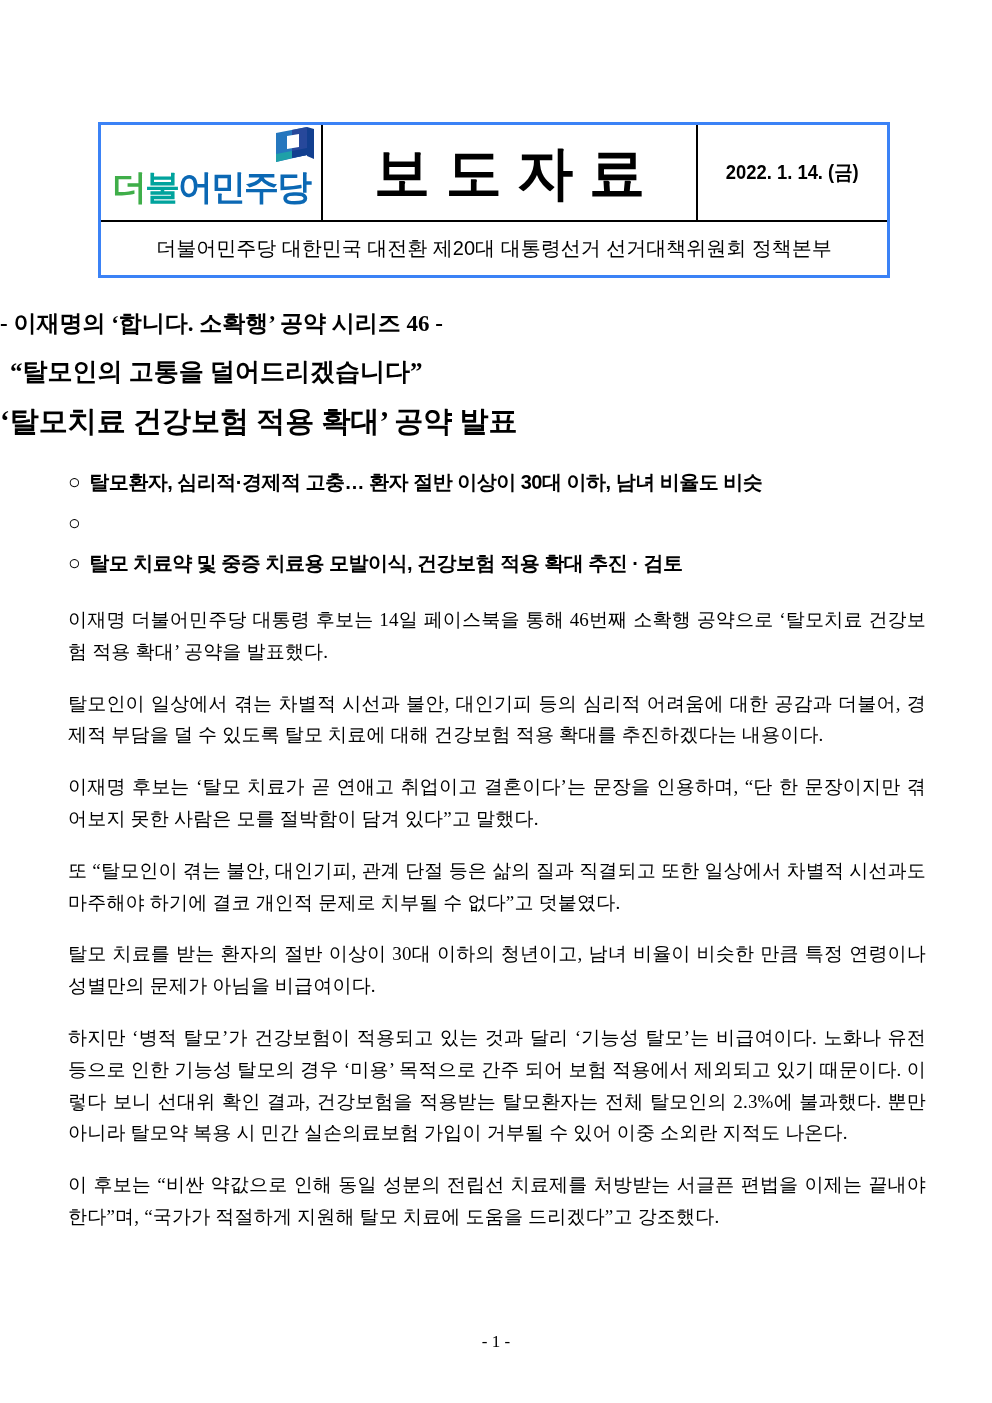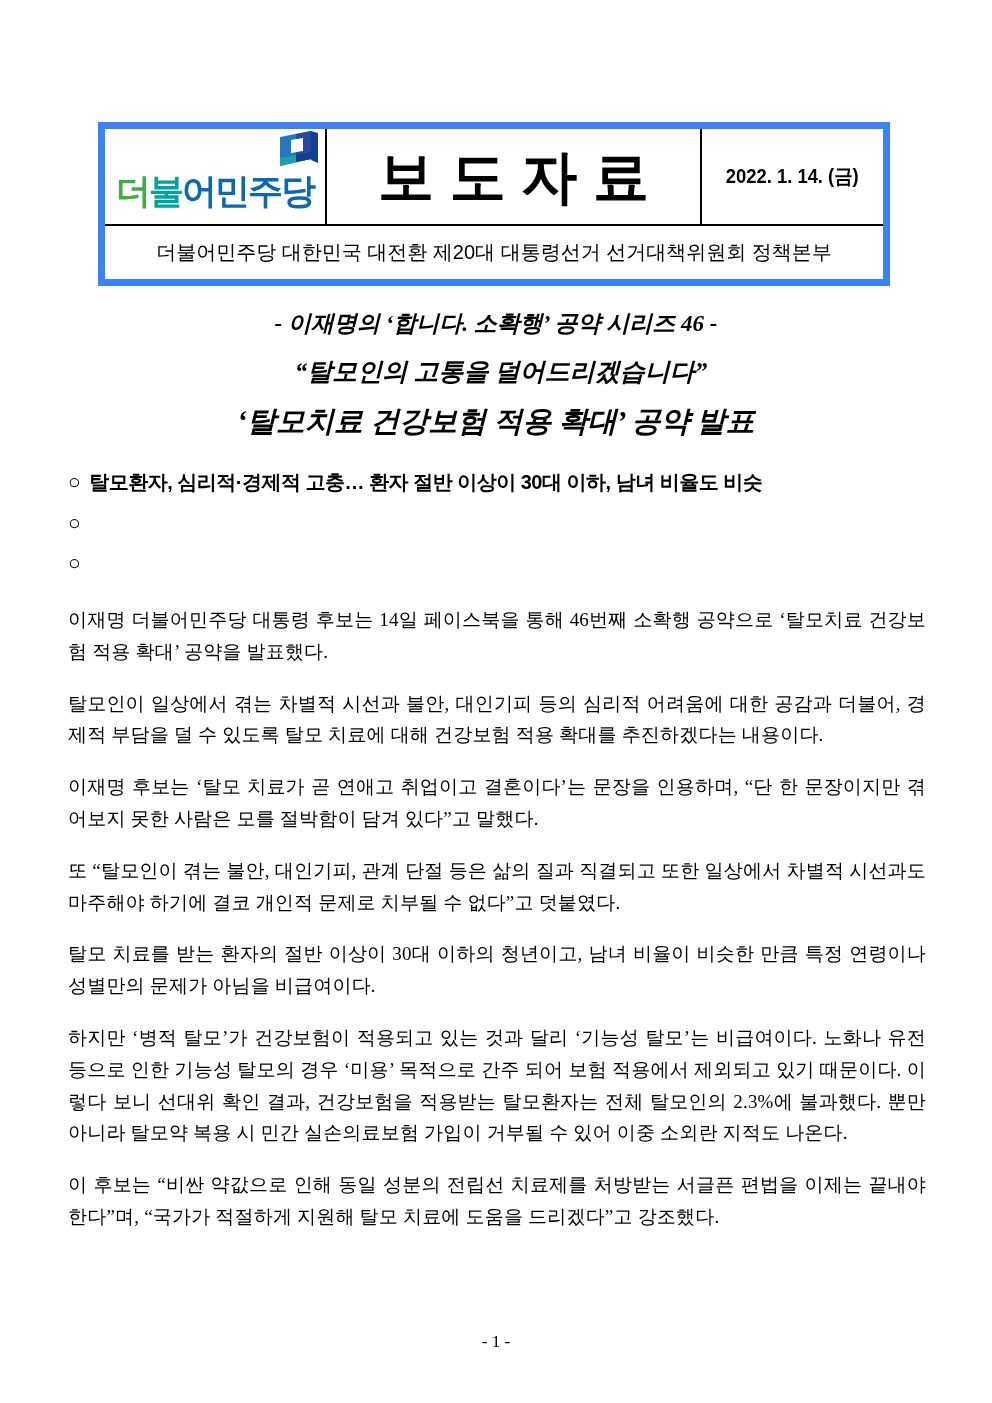--- a/index.html
+++ b/index.html
@@ -9,21 +9,21 @@
     width:992px; height:1403px;
     background:#ffffff;
     font-family:"Liberation Serif","DejaVu Serif",serif;
     color:#000000;
     overflow:hidden;
   }
 
   
   .header-table {
     position:absolute; left:98px; top:122px; width:792px;
-    border:7px solid #3b82f6;
+    border:3px solid #3b82f6;
   }
   .header-row-top { display:flex; height:97px; border-bottom:2px solid #000; }
   .cell-logo {
     width:222px; border-right:2px solid #000;
     display:flex; align-items:center; justify-content:center;
     position:relative;
   }
   .logo-wrap { position:relative; padding-top:28px; }
   .logo-text {
     font-family:"Liberation Sans","DejaVu Sans",sans-serif;
@@ -51,21 +51,21 @@
   }
   .header-row-bottom {
     height:53px; display:flex; align-items:center; justify-content:center;
   }
   .subtitle-text {
     font-family:"Liberation Sans","DejaVu Sans",sans-serif;
     font-weight:normal; font-size:20px; white-space:nowrap;
   }
 
   
-  .headline { position:absolute; top:308px; left:0; width:100%; text-align:center;font-style:italic; }
+  .headline { position:absolute; top:308px; left:0; width:100%; text-align:left; }
   .headline .h-line { height:47px; font-weight:bold; }
   .headline .h1 { font-size:23px; }
   .headline .h2 { font-size:25px;padding-left:10px; }
   .headline .h3 { font-size:29px; }
 
   
   .bullets { position:absolute; top:470px; left:68px; width:858px; }
   .bullet-row {
     display:flex; align-items:flex-start; margin-bottom:16px;
     font-family:"Liberation Sans","DejaVu Sans",sans-serif;
@@ -140,20 +140,21 @@
   <div class="bullets">
     <div class="bullet-row">
       <span class="bullet-marker">○</span>
       <span>탈모환자, 심리적·경제적 고충… 환자 절반 이상이 30대 이하, 남녀 비율도 비슷</span>
     </div>
     <div class="bullet-row">
       <span class="bullet-marker">○</span>
     </div>
     <div class="bullet-row">
       <span class="bullet-marker">○</span>
+      <span>탈모 치료약 및 중증 치료용 모발이식, 건강보험 적용 확대 추진 · 검토</span>
     </div>
   </div>
 
   <div class="body-text">
     <p>이재명 더불어민주당 대통령 후보는 14일 페이스북을 통해 46번째 소확행 공약으로 ‘탈모치료 건강보험 적용 확대’ 공약을 발표했다.</p>
     <p>탈모인이 일상에서 겪는 차별적 시선과 불안, 대인기피 등의 심리적 어려움에 대한 공감과 더불어, 경제적 부담을 덜 수 있도록 탈모 치료에 대해 건강보험 적용 확대를 추진하겠다는 내용이다.</p>
     <p>이재명 후보는 ‘탈모 치료가 곧 연애고 취업이고 결혼이다’는 문장을 인용하며, “단 한 문장이지만 겪어보지 못한 사람은 모를 절박함이 담겨 있다”고 말했다.</p>
     <p>또 “탈모인이 겪는 불안, 대인기피, 관계 단절 등은 삶의 질과 직결되고 또한 일상에서 차별적 시선과도 마주해야 하기에 결코 개인적 문제로 치부될 수 없다”고 덧붙였다.</p>
     <p>탈모 치료를 받는 환자의 절반 이상이 30대 이하의 청년이고, 남녀 비율이 비슷한 만큼 특정 연령이나 성별만의 문제가 아님을 비급여이다.</p>
     <p>하지만 ‘병적 탈모’가 건강보험이 적용되고 있는 것과 달리 ‘기능성 탈모’는 비급여이다. 노화나 유전 등으로 인한 기능성 탈모의 경우 ‘미용’ 목적으로 간주 되어 보험 적용에서 제외되고 있기 때문이다. 이렇다 보니 선대위 확인 결과, 건강보험을 적용받는 탈모환자는 전체 탈모인의 2.3%에 불과했다. 뿐만 아니라 탈모약 복용 시 민간 실손의료보험 가입이 거부될 수 있어 이중 소외란 지적도 나온다.</p>

